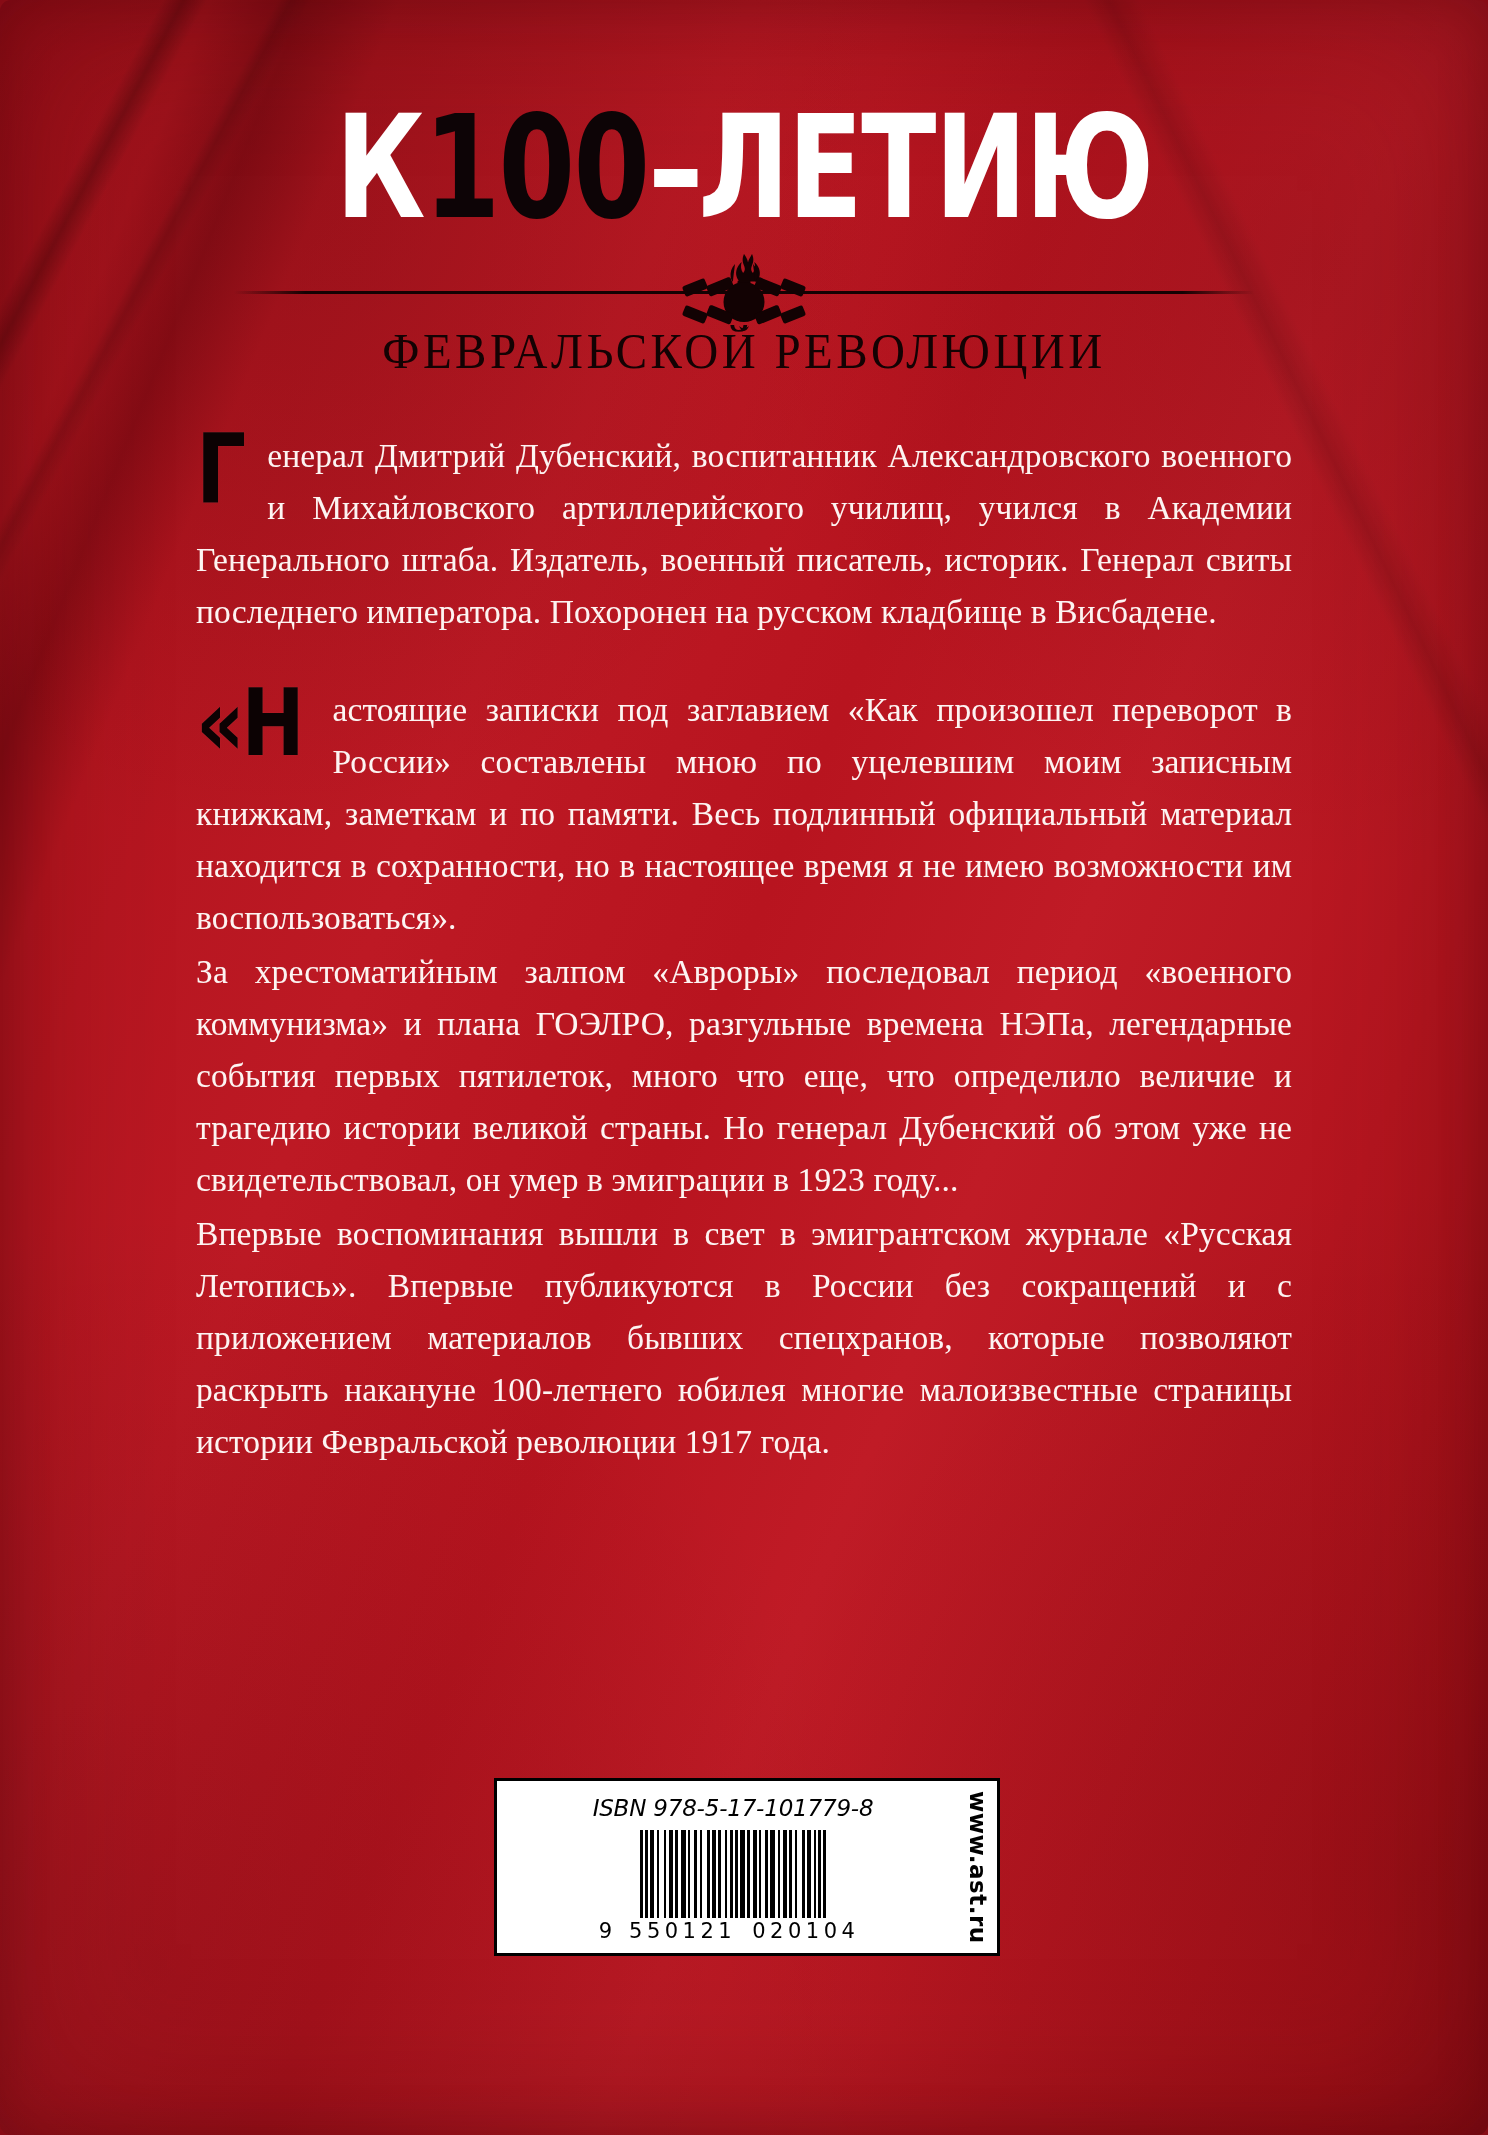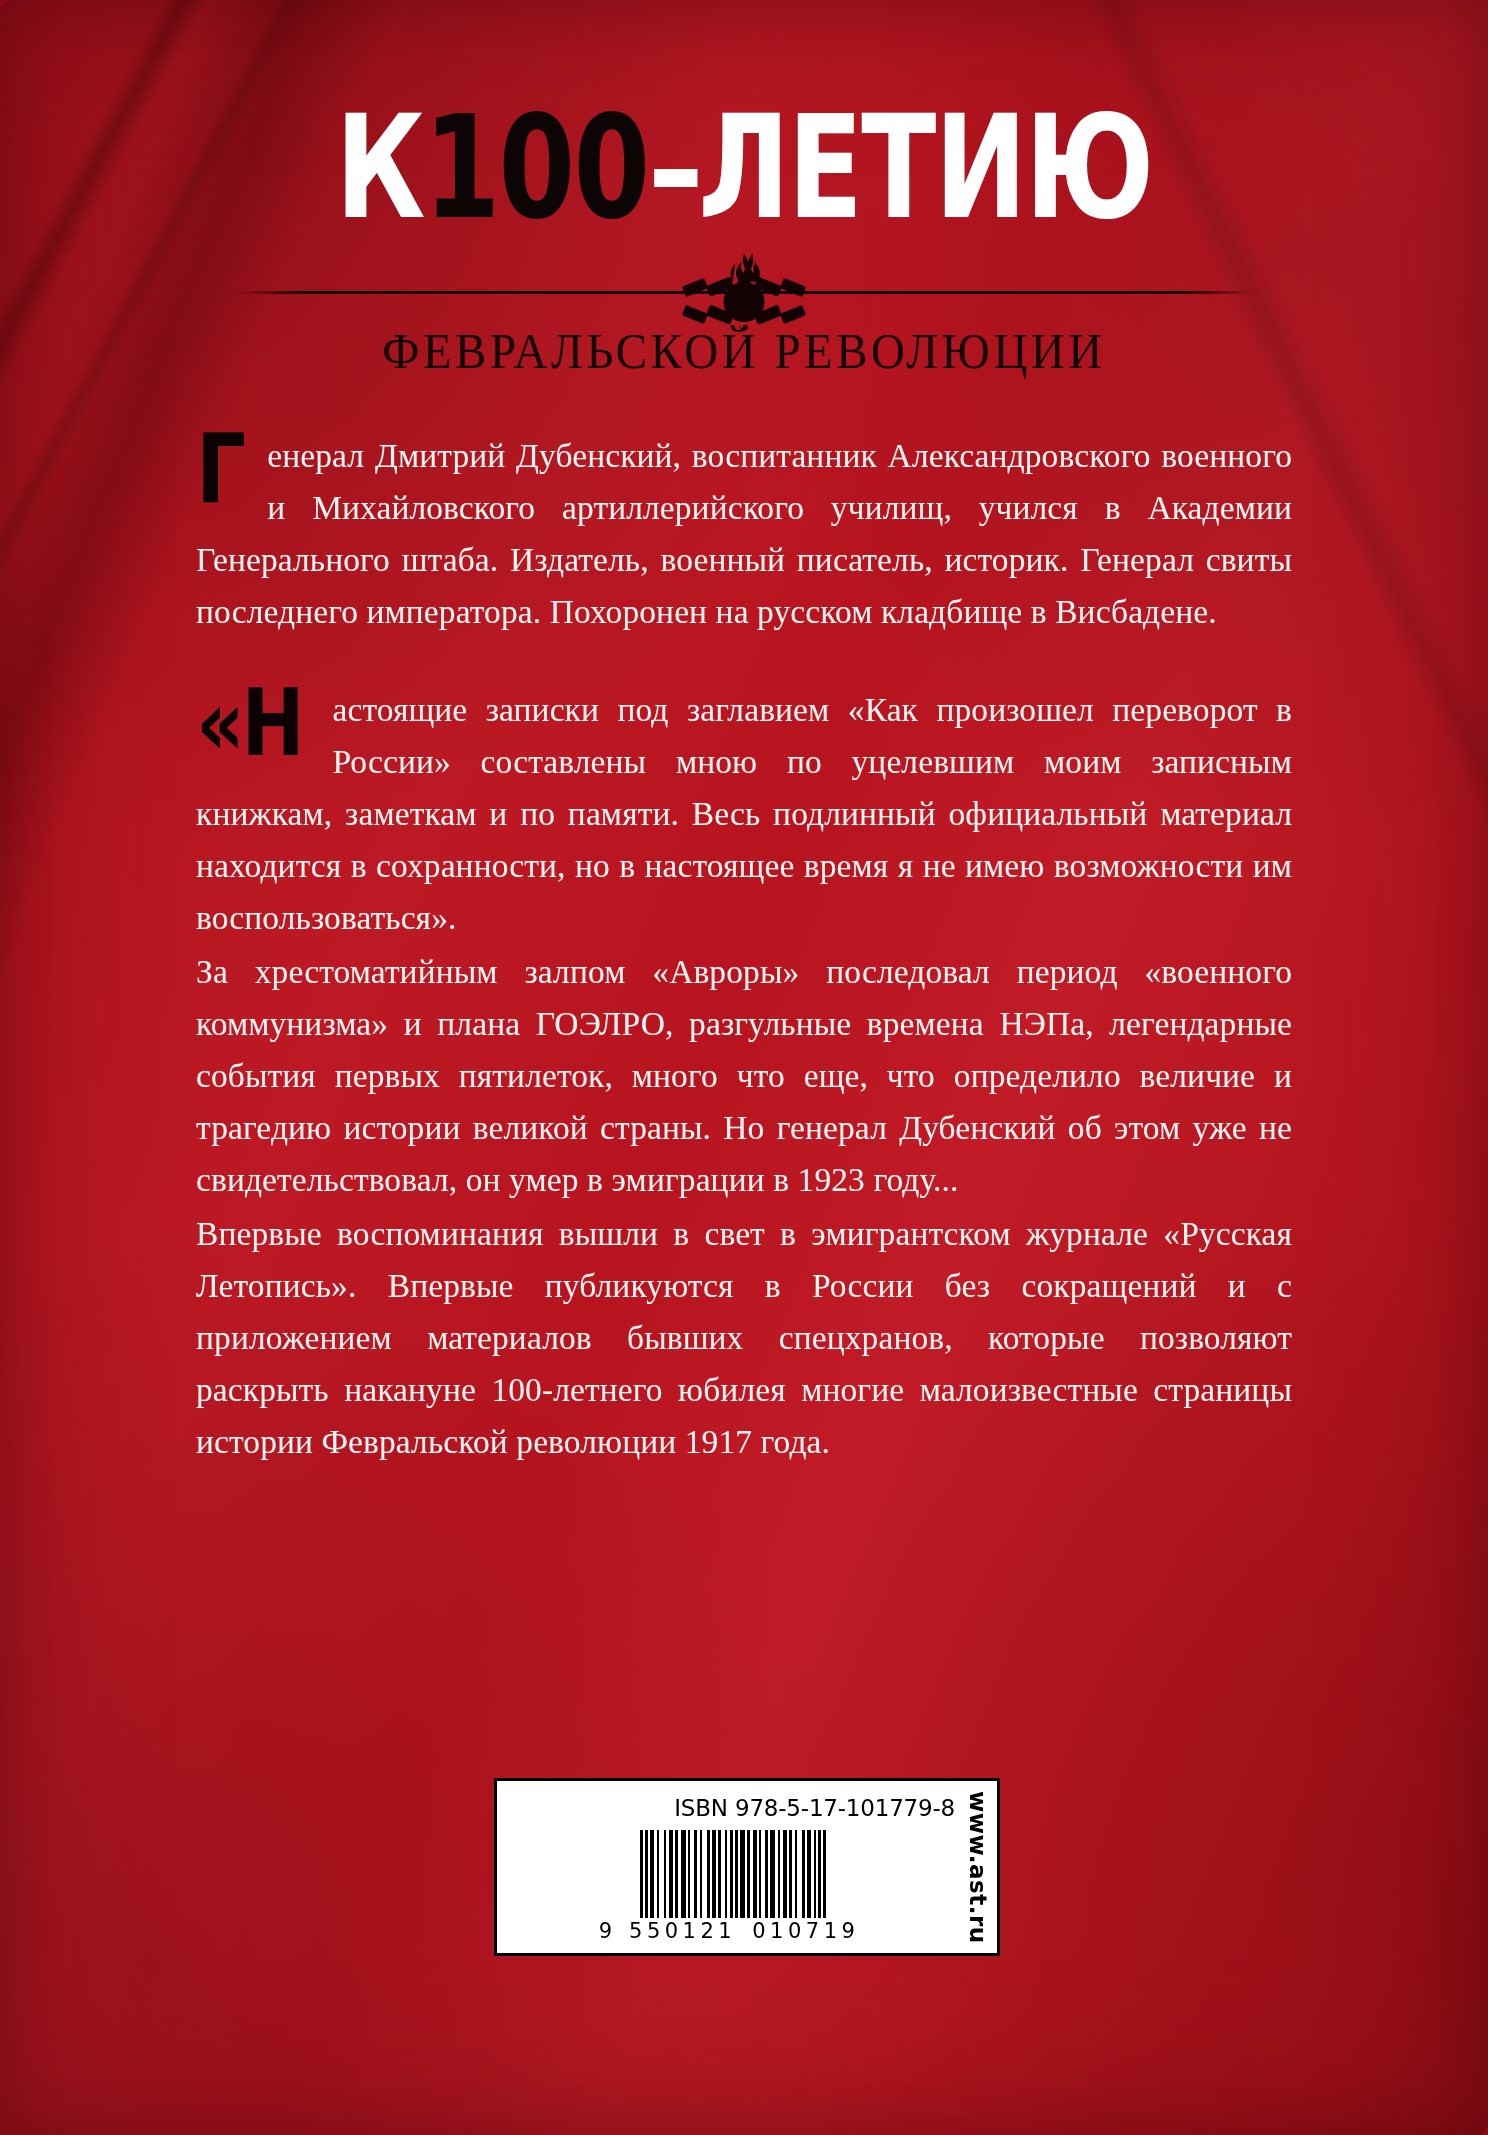--- a/index.html
+++ b/index.html
@@ -157,24 +157,25 @@
   .bar-main{
     flex:1 1 auto;
     display:flex; flex-direction:column;
     justify-content:center;
     padding:10px 4px 6px 14px;
   }
   .isbn-text{
     font-family:"DejaVu Sans", sans-serif;
     font-size:23px;
     color:#000;
-    text-align:right;
+    text-align:center;
     letter-spacing:-.2px;
     margin-bottom:9px;
     white-space:nowrap;
+    font-style:italic;
   }
   .bars{
     height:88px;
     display:flex; align-items:flex-start;
     justify-content:center;
     gap:0;
   }
   .bars span{ display:block; background:#000; height:100%; }
   .bars span.w{ background:transparent; }
   .digits{
@@ -333,21 +334,21 @@
           <span class="w" style="width: 3px;"></span>
           <span style="width: 2px;"></span>
           <span class="w" style="width: 2px;"></span>
           <span style="width: 3px;"></span>
           <span class="w" style="width: 2px;"></span>
           <span style="width: 3px;"></span>
         </div>
       <div class="digits">
         <span class="lead">9</span>
         <span class="grp mid">550121</span>
-        <span class="grp mid">010719</span>
+        <span class="grp mid">020104</span>
       </div>
     </div>
 
     <div class="ast">
       <span>www.ast.ru</span>
     </div>
   </div>
 
 </div>
 

